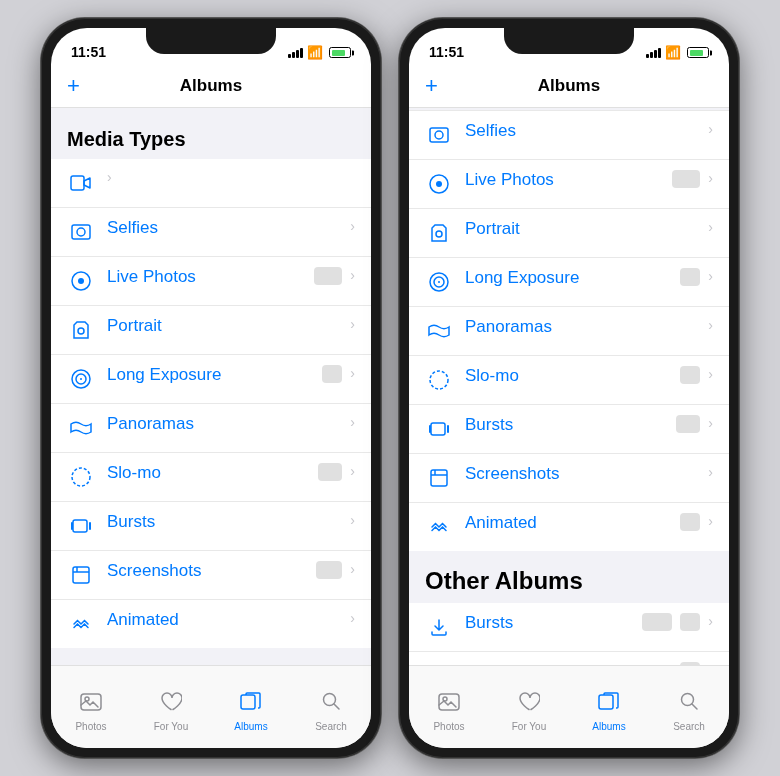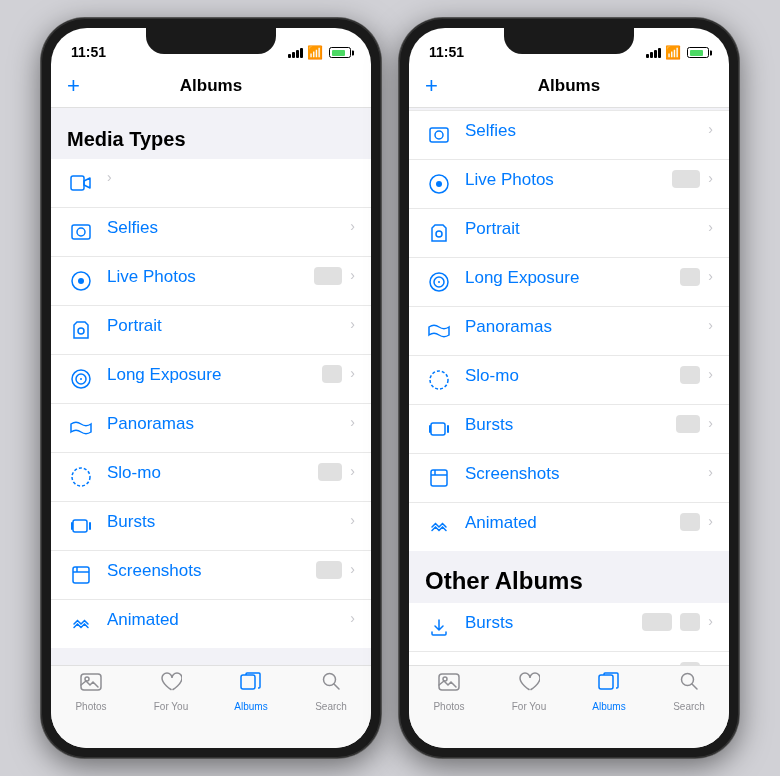--- a/index.html
+++ b/index.html
@@ -224,21 +224,21 @@
       font-size: 14px;
     }
 
     
     .tab-bar {
       height: 83px;
       background: rgba(249,249,249,0.94);
       border-top: 1px solid #e0e0e0;
       display: flex;
       align-items: flex-start;
-      padding-top: 4px;
+      padding-top: 24px;
     }
 
     .tab-item {
       flex: 1;
       display: flex;
       flex-direction: column;
       align-items: center;
       gap: 3px;
       cursor: pointer;
     }

